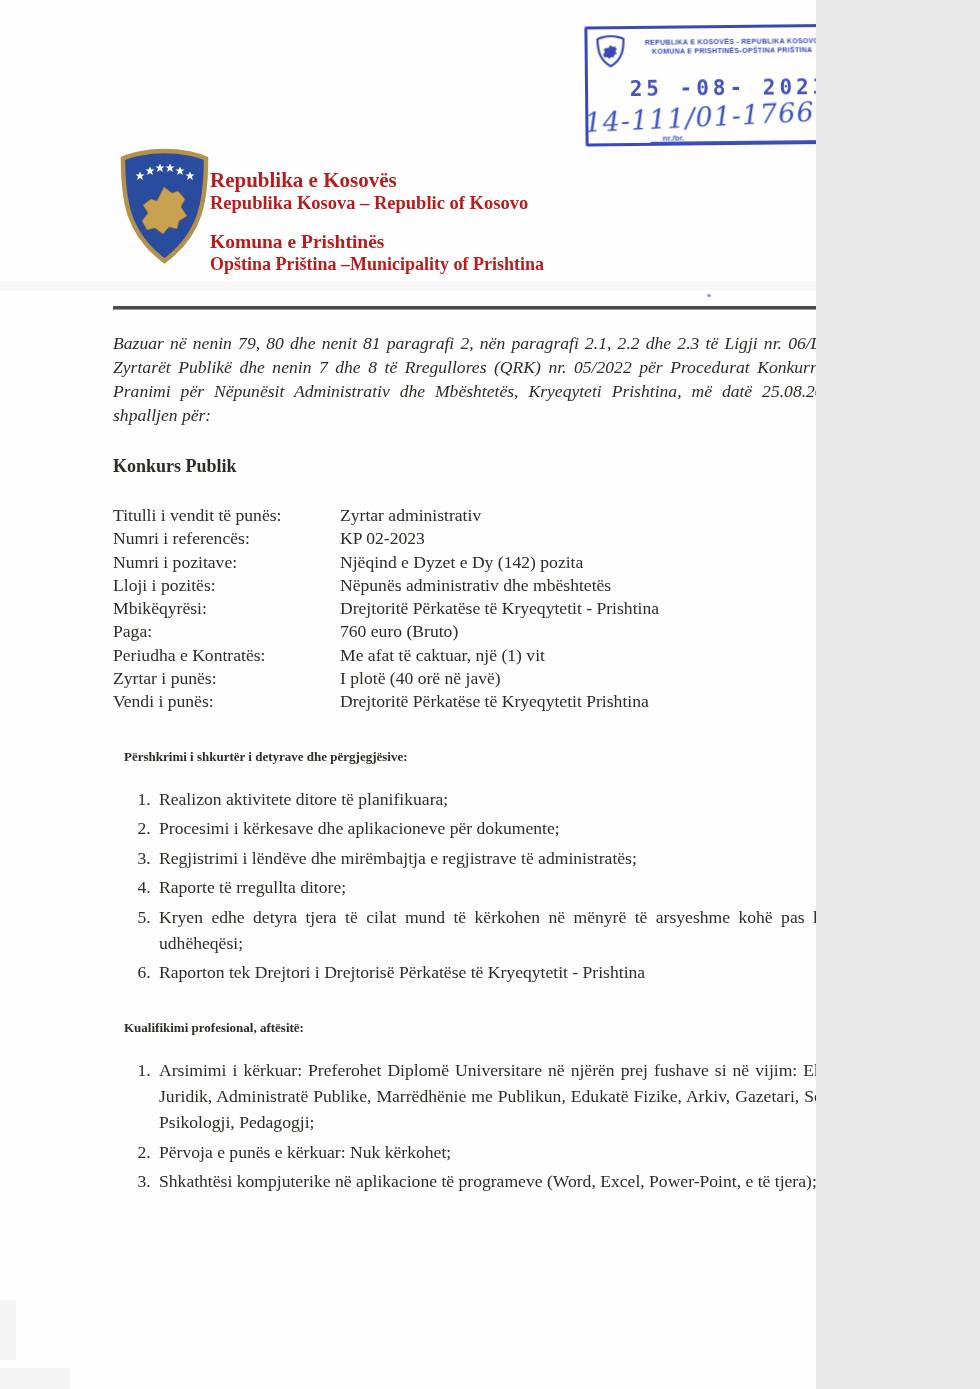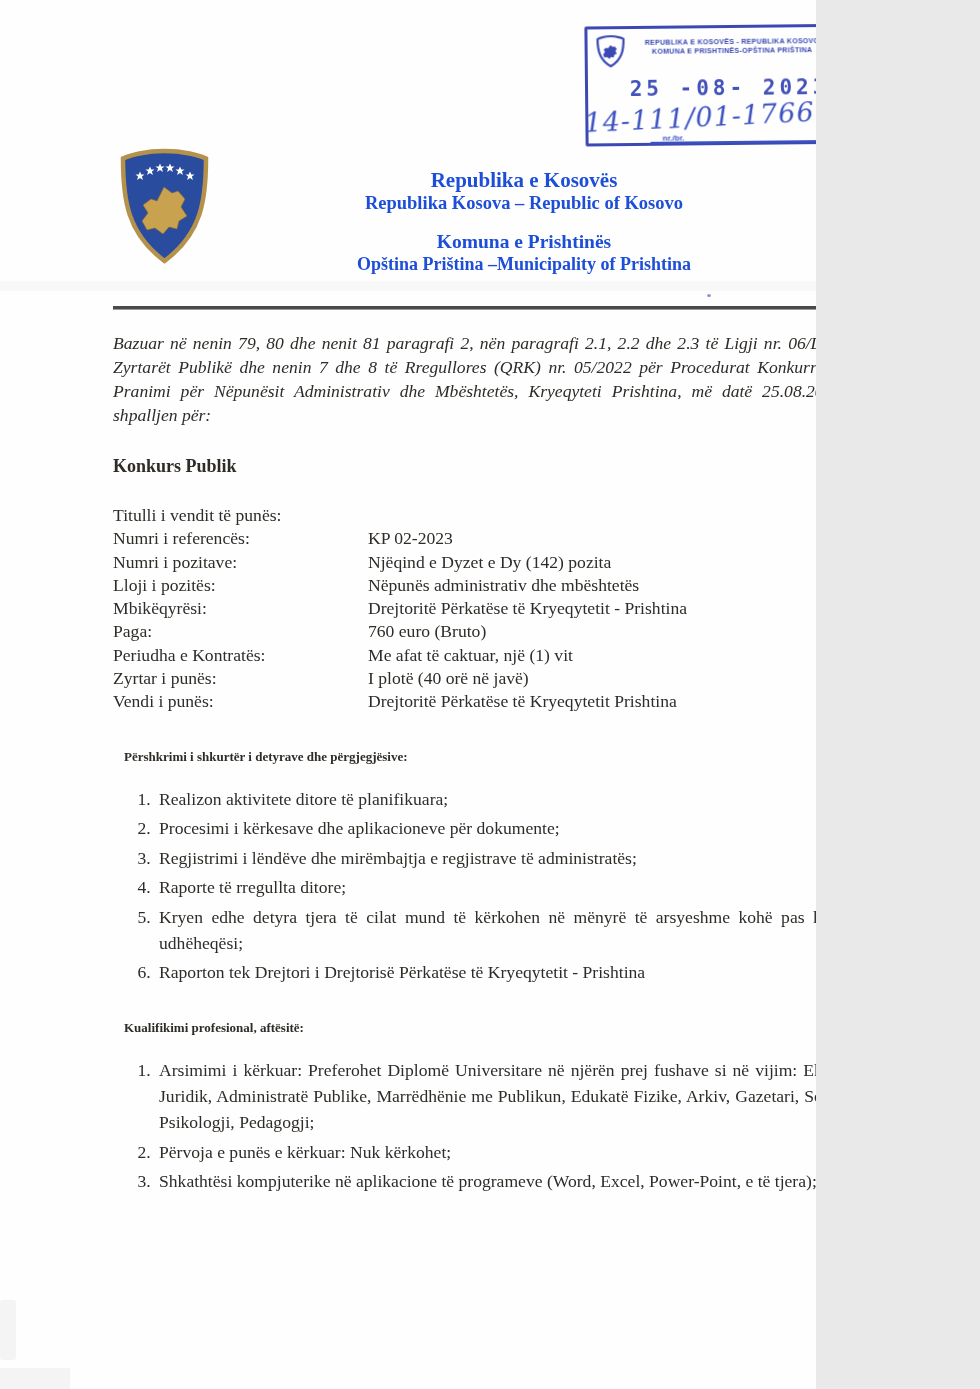--- a/index.html
+++ b/index.html
@@ -41,35 +41,35 @@
     border-bottom:2px solid #3d52c2;font-family:"Liberation Sans",sans-serif;
     font-weight:bold;font-size:8px;color:#3d52c2;}
   .stamp-refline span{position:relative;left:12px;top:1px;}
 
   
   .kosovo-emblem{position:absolute;left:118px;top:147px;width:93px;height:119px;}
   .prishtina-wrap{position:absolute;left:884px;top:146px;width:86px;text-align:right;}
   .prishtina-label{font-family:"Liberation Serif",serif;font-weight:bold;font-size:15px;
     letter-spacing:.5px;color:#262320;}
   .prishtina-emblem{width:72px;height:100px;margin-top:1px;}
-  .header-text{position:absolute;left:210px;top:168px;width:628px;text-align:center;color:#1d4ed8;}
+  .header-text{position:absolute;left:210px;top:168px;width:628px;text-align:left;color:#b91c1c;}
   .h-line1{font-size:21px;font-weight:bold;line-height:24px;}
   .h-line2{font-size:18.5px;font-weight:bold;line-height:22px;}
   .h-gap{height:16px;}
   .h-line3{font-size:19.5px;font-weight:bold;line-height:23px;}
   .h-line4{font-size:18px;font-weight:bold;line-height:22px;}
   .header-divider{position:absolute;left:113px;top:306px;width:772px;height:0;
     border-top:3px solid #4a4a4a;border-bottom:1px solid #9a9a9a;}
 
   
   .content{position:absolute;left:113px;top:331px;width:768px;font-size:17.6px;line-height:24px;}
   .intro{ text-align:justify; margin:0;font-style:italic;}
   .announce-title{text-align:left;font-weight:bold;font-size:18px;margin:27px 0 0 0;}
   .details{margin-top:26px;}
-  .detail-row{display:flex;line-height:23.3px;gap:28px;}
+  .detail-row{display:flex;line-height:23.3px;}
   .detail-label{width:227px;flex:0 0 227px;}
   .detail-value{flex:1;}
   .sec-heading{font-weight:bold;font-size:13px;margin:31px 0 0 11px;}
   ol.doc-list{margin:17px 0 0 0;padding-left:42px;}
   ol.doc-list li{margin-bottom:3.5px;line-height:26px;text-align:justify;padding-left:4px;}
 </style>
 </head>
 <body>
 
 <div class="page">
@@ -172,20 +172,21 @@
 
   <div class="content">
 
     <p class="intro">Bazuar në nenin 79, 80 dhe nenit 81 paragrafi 2, nën paragrafi 2.1, 2.2 dhe 2.3 të Ligji nr. 06/L-114 për Zyrtarët Publikë dhe nenin 7 dhe 8 të Rregullores (QRK) nr. 05/2022 për Procedurat Konkurruese dhe Pranimi për Nëpunësit Administrativ dhe Mbështetës, Kryeqyteti Prishtina, më datë 25.08.2023, bën shpalljen për:</p>
 
     <div class="announce-title">Konkurs Publik</div>
 
     <div class="details">
       <div class="detail-row">
         <span class="detail-label">Titulli i vendit të punës:</span>
+        <span class="detail-value">Zyrtar administrativ</span>
       </div>
       <div class="detail-row">
         <span class="detail-label">Numri i referencës:</span>
         <span class="detail-value">KP 02-2023</span>
       </div>
       <div class="detail-row">
         <span class="detail-label">Numri i pozitave:</span>
         <span class="detail-value">Njëqind e Dyzet e Dy (142) pozita</span>
       </div>
       <div class="detail-row">

